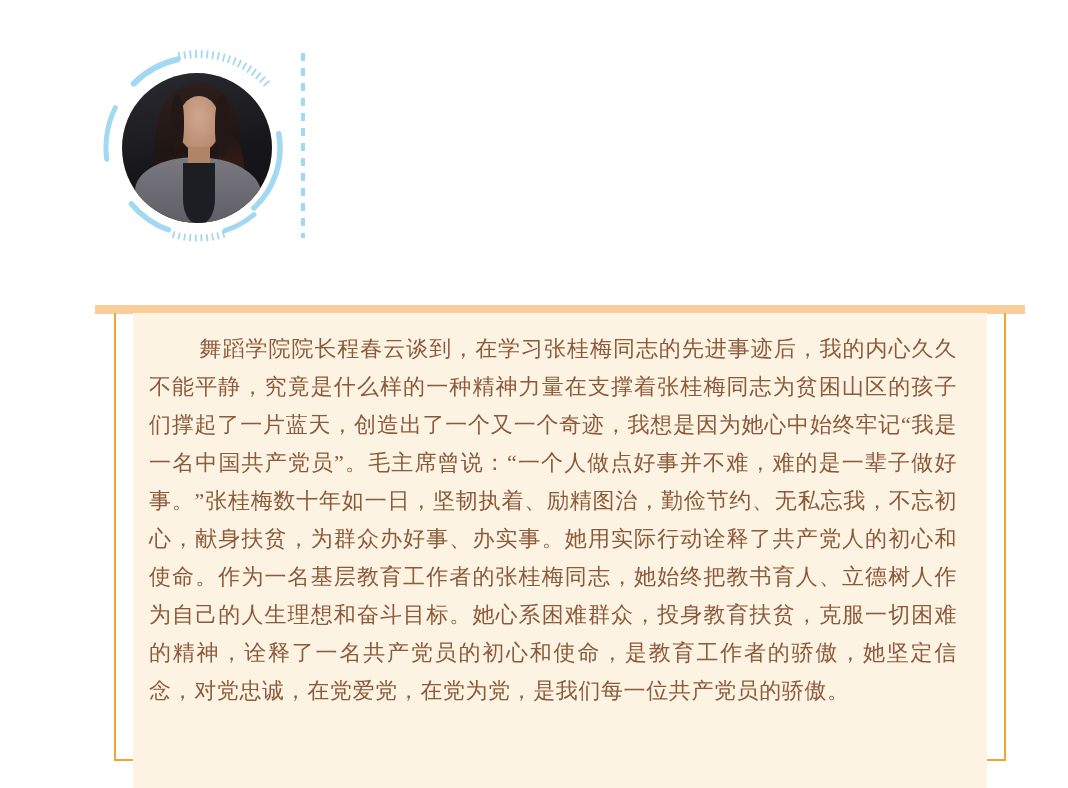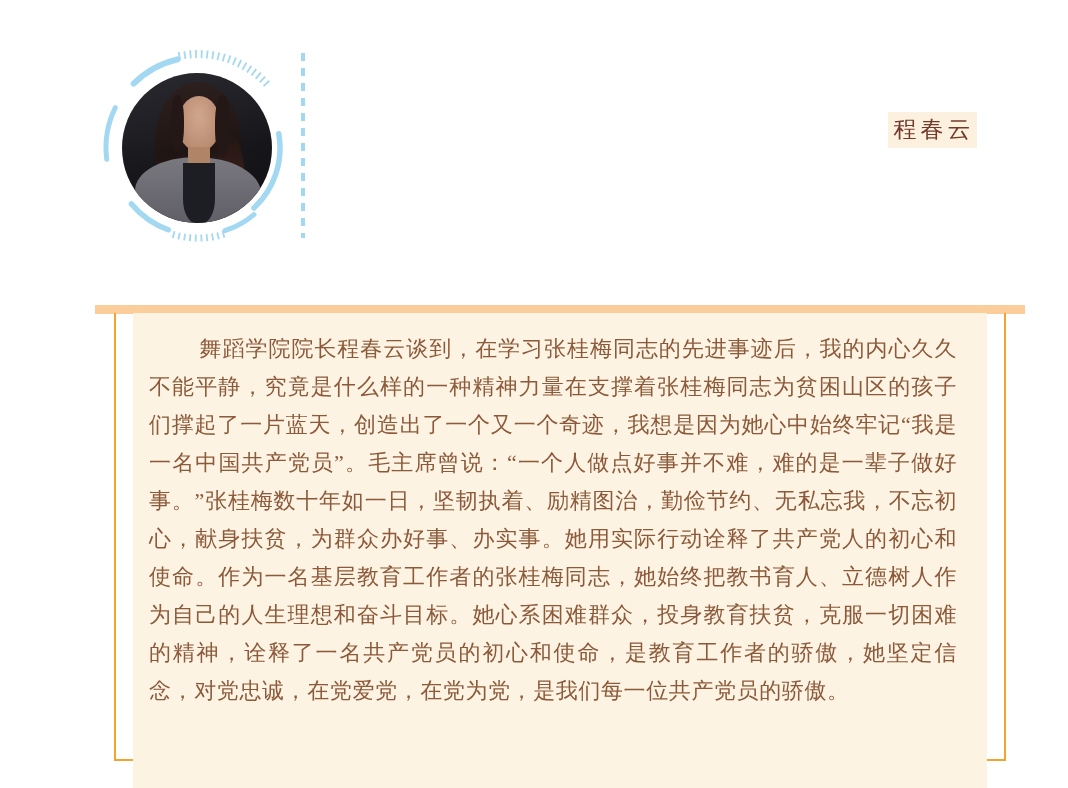--- a/index.html
+++ b/index.html
@@ -191,23 +191,20 @@
     <div class="collar"></div>
     <div class="face"></div>
     <div class="hair-fringe-left"></div>
     <div class="hair-fringe-right"></div>
     <div class="neck"></div>
   </div>
 
   <div class="divider-dots"></div>
 
   <div class="profile-text">
-    <div>
-      <span class="profile-name">程春云</span>
-    </div>
   </div>
 
   <div class="accent-bar"></div>
   <div class="quote-frame"></div>
   <div class="quote-panel">
     <p class="quote-paragraph">舞蹈学院院长程春云谈到，在学习张桂梅同志的先进事迹后，我的内心久久不能平静，究竟是什么样的一种精神力量在支撑着张桂梅同志为贫困山区的孩子们撑起了一片蓝天，创造出了一个又一个奇迹，我想是因为她心中始终牢记“我是一名中国共产党员”。毛主席曾说：“一个人做点好事并不难，难的是一辈子做好事。”张桂梅数十年如一日，坚韧执着、励精图治，勤俭节约、无私忘我，不忘初心，献身扶贫，为群众办好事、办实事。她用实际行动诠释了共产党人的初心和使命。作为一名基层教育工作者的张桂梅同志，她始终把教书育人、立德树人作为自己的人生理想和奋斗目标。她心系困难群众，投身教育扶贫，克服一切困难的精神，诠释了一名共产党员的初心和使命，是教育工作者的骄傲，她坚定信念，对党忠诚，在党爱党，在党为党，是我们每一位共产党员的骄傲。</p>
   </div>
 
 </div>
 

